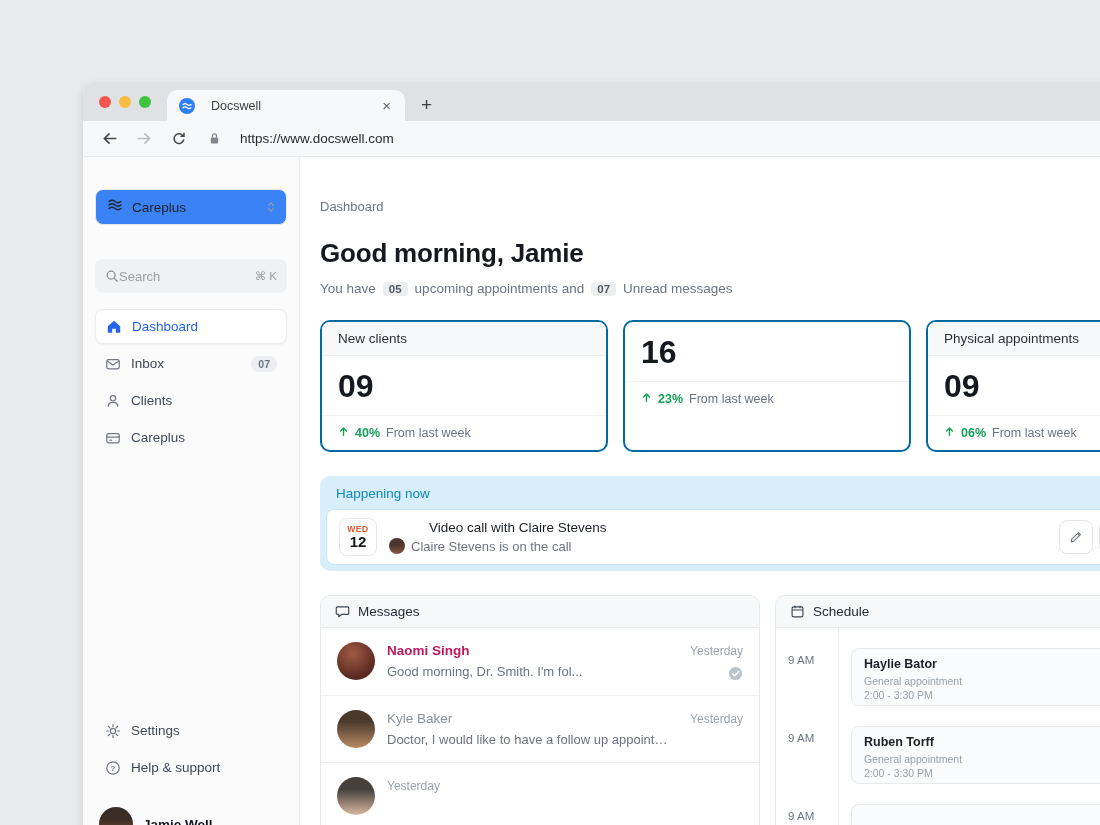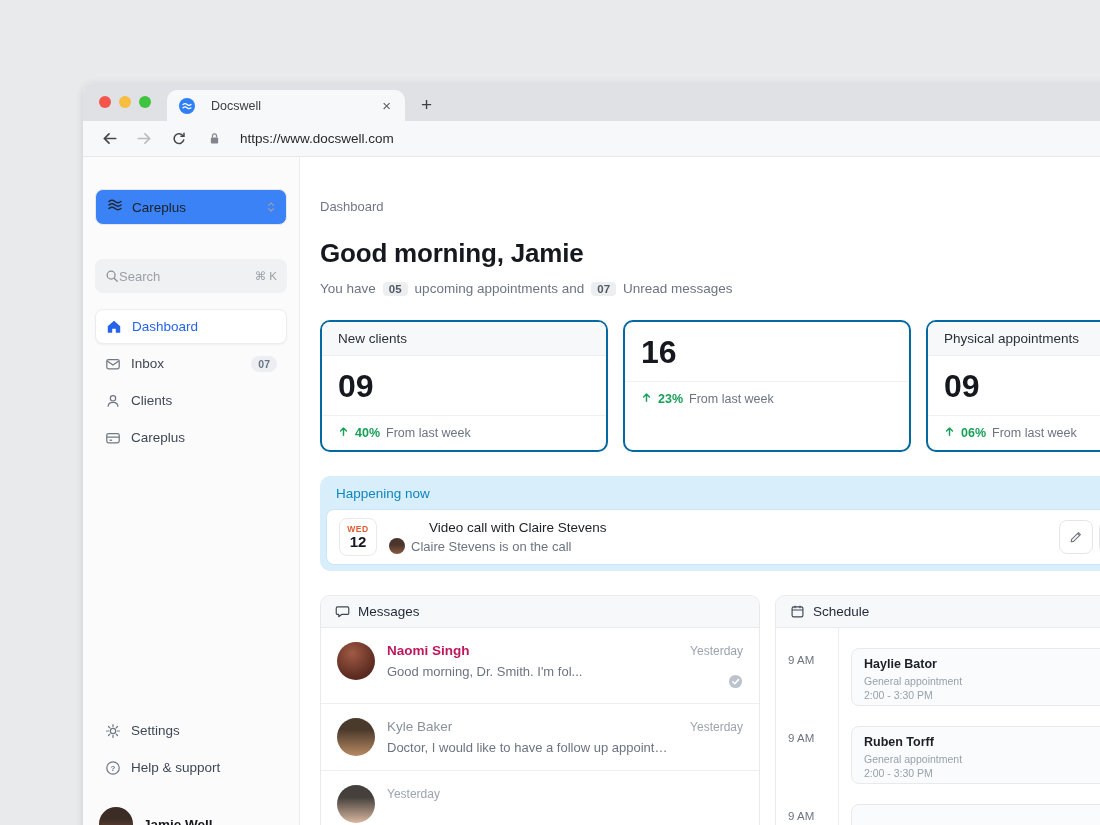--- a/index.html
+++ b/index.html
@@ -132,21 +132,21 @@
   }
   .panel-head .ic { display:flex; color:#3f4855; }
   .msg-row { display:flex; align-items:flex-start; gap:12px; padding:14px 16px; border-bottom:1px solid #efeff1; }
   .avatar.a-naomi { width:38px; height:38px; background:radial-gradient(circle at 40% 30%,#a05a44 0%,#5a2a20 70%); }
   .avatar.a-kyle  { width:38px; height:38px; background:linear-gradient(180deg,#4a3a2c 30%,#b98a63); }
   .avatar.a-shane { width:38px; height:38px; background:linear-gradient(180deg,#45403c 32%,#d9b8a0); }
   .msg-body { flex:1; min-width:0; padding-top:1px; }
   .msg-name { font-size:13.5px; font-weight:500; color:#8a919c; }
   .msg-row.unread .msg-name { color:#be185d; font-weight:700; }
   .msg-preview { margin-top:6px; font-size:13px; color:#6c7482; white-space:nowrap; overflow:hidden; text-overflow:ellipsis; }
-  .msg-meta { display:flex; flex-direction:column; align-items:flex-end; gap:16px; padding-top:2px;justify-content:center; }
+  .msg-meta { display:flex; flex-direction:column; align-items:flex-end; gap:8px; padding-top:2px;justify-content:center; }
   .msg-time { font-size:12px; color:#9ca3af; }
   
   .sched-body { position:relative; padding-top:20px; }
   .sched-vline { position:absolute; left:62px; top:0; bottom:-60px; width:1px; background:#eceef0; }
   .sched-row { display:flex; margin-bottom:20px; }
   .sched-time { width:62px; flex:0 0 62px; padding:6px 0 0 12px; font-size:11.5px; color:#6c7482; }
   .sched-card-wrap { flex:1; padding:0 12px 0 13px; }
   .sched-card { border:1px solid #e8e9ec; background:#fafbfc; border-radius:8px; padding:8px 12px; height:58px; }
   .sched-name { font-size:12.5px; font-weight:600; color:#1b1f26; }
   .sched-type { margin-top:4px; font-size:10.5px; color:#98a1ac; }

